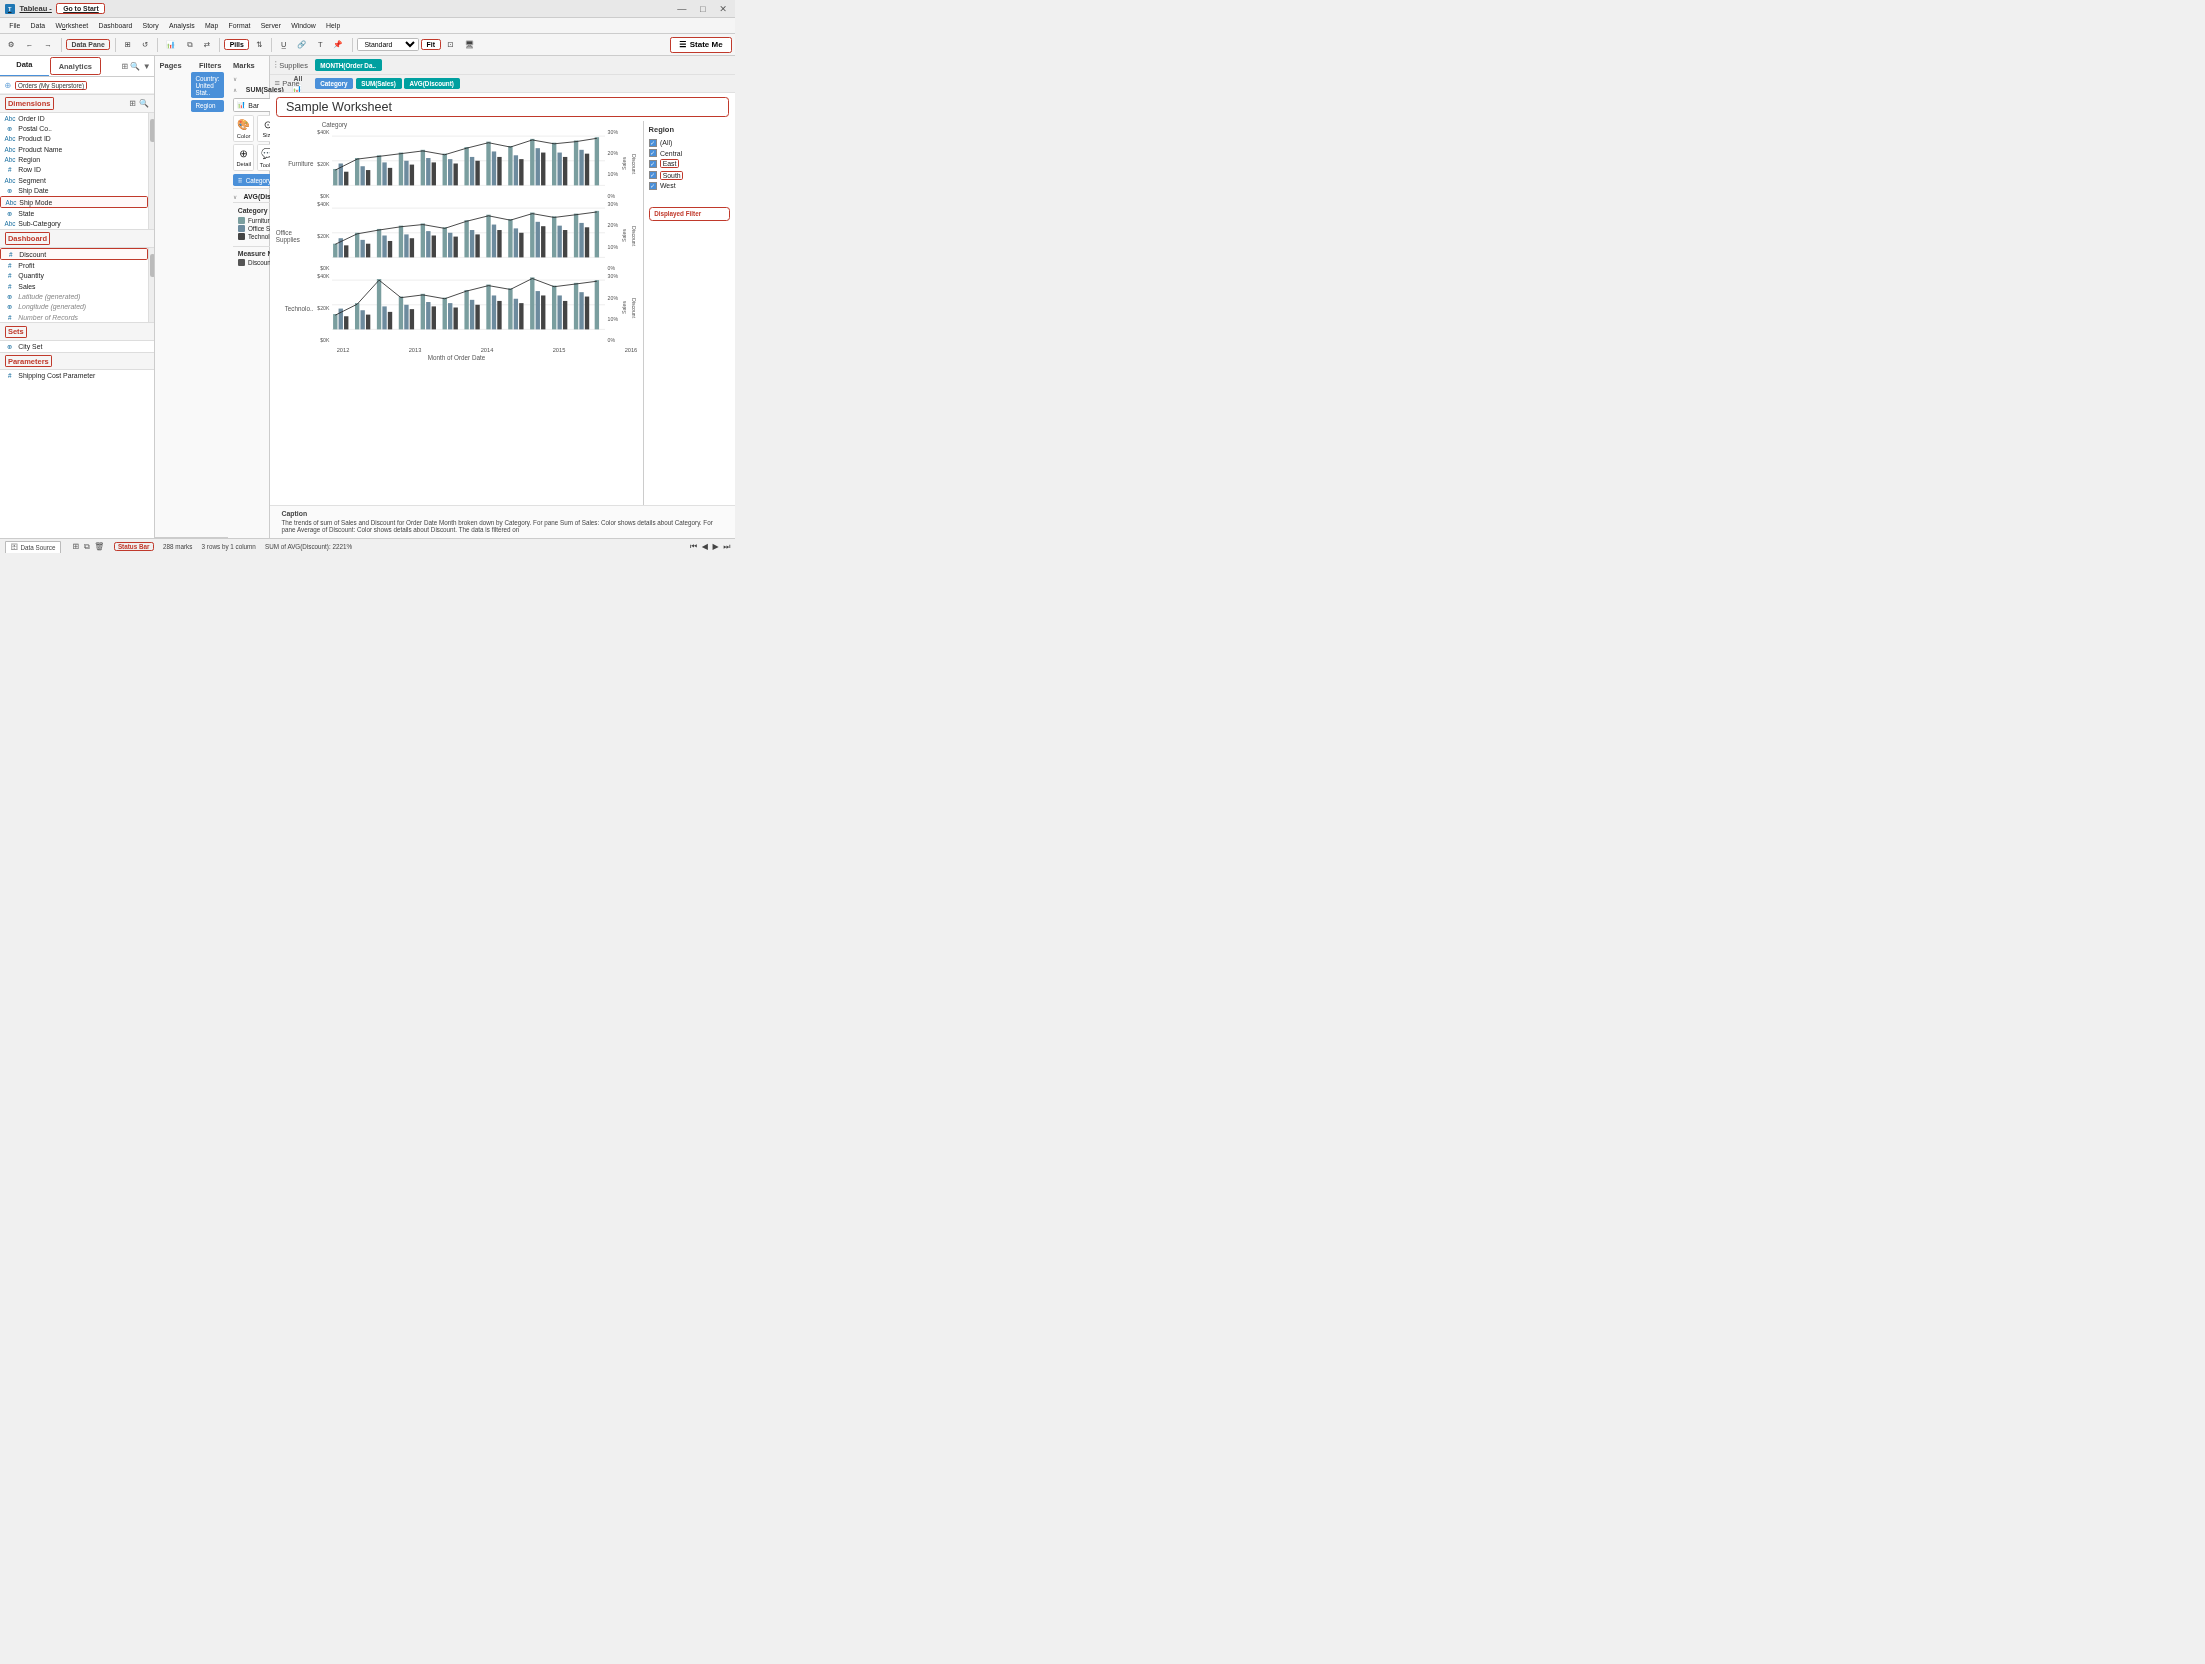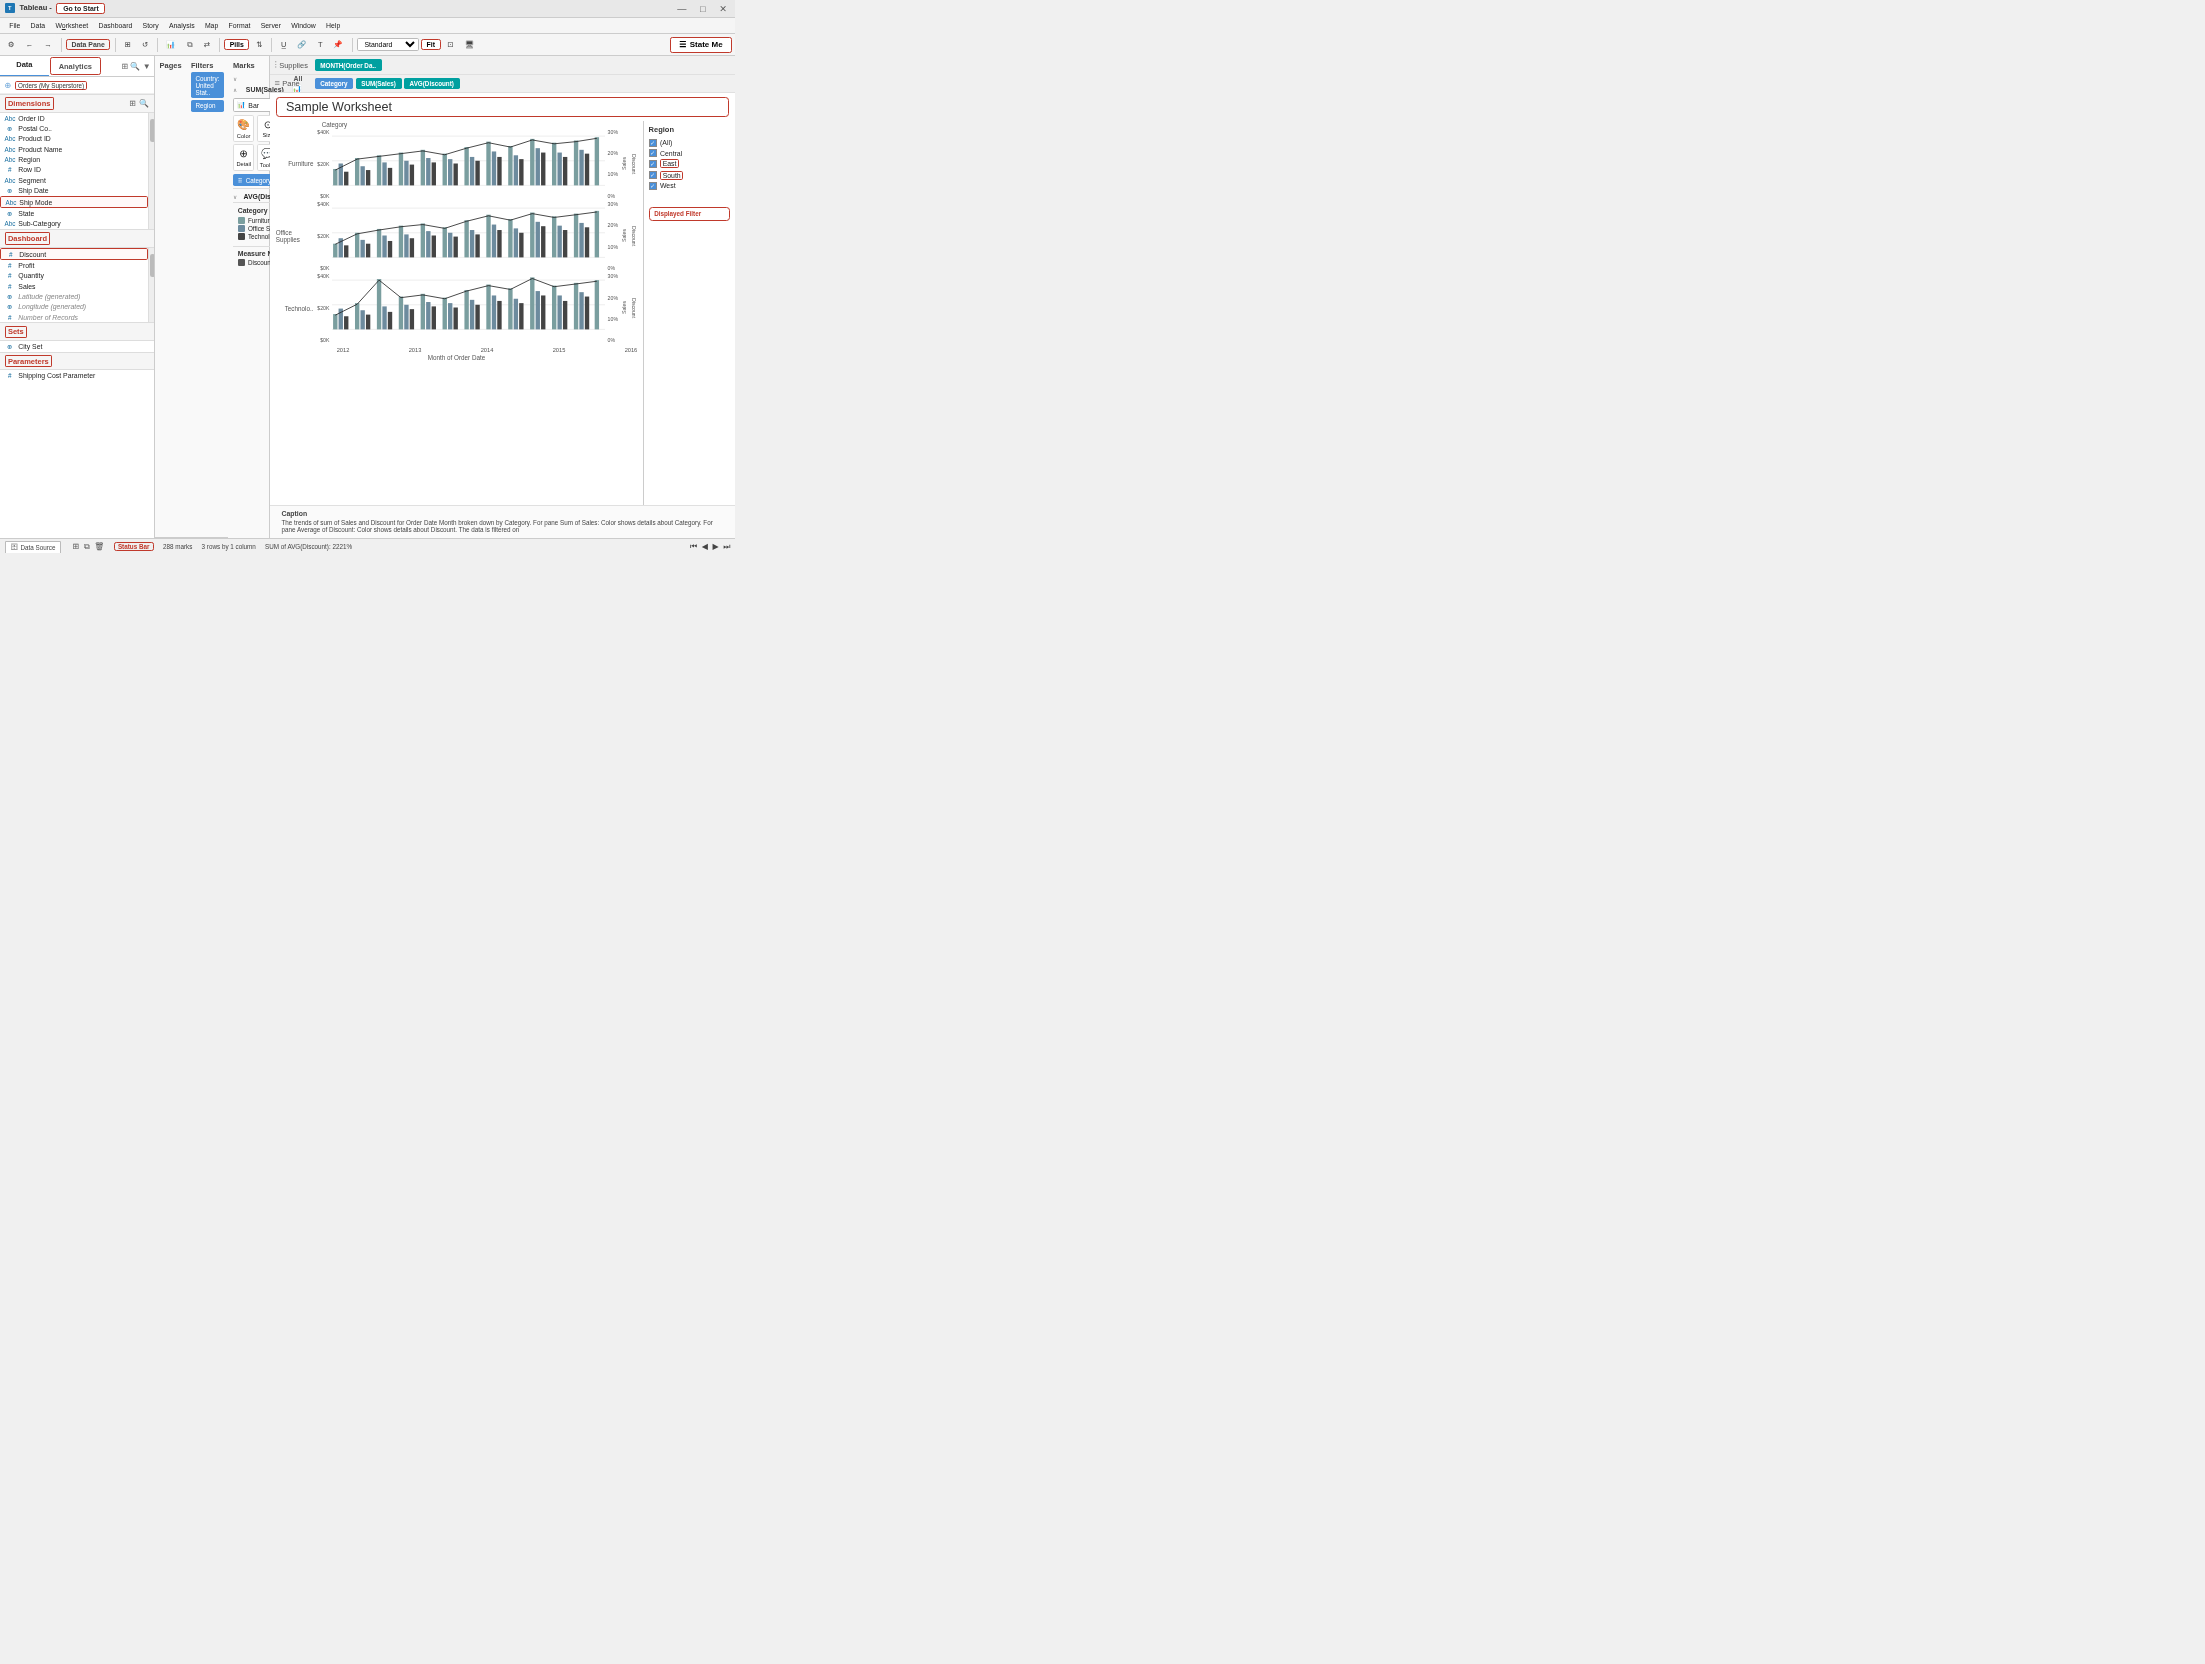--- a/index.html
+++ b/index.html
@@ -1,20 +1,20 @@
 <!DOCTYPE html>
 <html style="font-size:9.2px"><head>
   <meta charset="utf-8">
   <style>
     * { box-sizing: border-box; margin: 0; padding: 0; }
     body { font-family: 'Segoe UI', Arial, sans-serif; font-size: 6.9px; background: #f0f0f0; color: #222; overflow: hidden; width: 735px; height: 555px; }
 
     
     #title-bar { display: flex; align-items: center; justify-content: space-between; background: #e8e8e8; padding: 2.3px 4.6px; border-bottom: 0.6px solid #ccc; height: 18.4px; }
-    #title-bar-left { display: flex; align-items: flex-start; gap: 4.6px; }
+    #title-bar-left { display: flex; align-items: center; gap: 4.6px; text-decoration: underline; }
     #app-icon { width: 10.3px; height: 10.3px; background: #1f77b4; border-radius: 1.1px; display: flex; align-items: center; justify-content: center; color: white; font-size: 5.7px; font-weight: bold; }
     #title-text { font-size: 7.5px; font-weight: 600; color: #333; }
     #go-to-start-btn { border: 1.1px solid #c0392b; border-radius: 2.3px; padding: 1.1px 5.7px; font-size: 6.9px; font-weight: 600; background: white; cursor: pointer; color: #222; }
     #title-bar-right { display: flex; gap: 6.9px; }
     .title-btn { background: none; border: none; cursor: pointer; font-size: 9.2px; color: #555; padding: 1.1px 3.4px; }
 
     
     #menu-bar { display: flex; align-items: center; background: #f5f5f5; border-bottom: 0.6px solid #ccc; height: 16px; padding: 0 4.6px; gap: 1.1px; }
     .menu-item { padding: 1.7px 4.6px; cursor: pointer; font-size: 6.9px; border-radius: 1.1px; }
 
@@ -51,21 +51,21 @@
 
     
     .sets-section { border-top: 0.6px solid #ddd; }
     .params-section { border-top: 0.6px solid #ddd; }
 
     
     #middle-panel { width: 115px; background: #f9f9f9; border-right: 0.6px solid #ccc; display: flex; flex-direction: row; }
     #pages-section { padding: 4.6px; border-bottom: 0.6px solid #ccc; }
     #pages-label { font-size: 7.5px; font-weight: 600; color: #444; margin-bottom: 2.3px; }
     #filters-section { padding: 4.6px; border-bottom: 0.6px solid #ccc; }
-    #filters-label { font-size: 7.5px; font-weight: 600; color: #444; margin-bottom: 2.3px; }
+    #filters-label { font-size: 7.5px; font-weight: 600; color: #444; margin-bottom: 2.3px; margin-left: 8px; }
     .filter-pill { background: #4a90d9; color: white; padding: 2.3px 4.6px; border-radius: 1.7px; font-size: 6.3px; margin-bottom: 2.3px; cursor: pointer; }
     #marks-section { padding: 4.6px; flex: 1; }
     #marks-label { font-size: 7.5px; font-weight: 600; color: #444; margin-bottom: 3.4px; }
     .marks-row { display: flex; align-items: center; justify-content: space-between; padding: 1.7px 0; }
     .marks-sub { font-size: 6.9px; color: #555; font-weight: 600; }
     .marks-sum-label { font-size: 6.9px; font-weight: 700; color: #333; }
     .mark-type-select { display: flex; align-items: center; gap: 2.3px; border: 0.6px solid #bbb; border-radius: 1.7px; padding: 1.7px 3.4px; background: white; font-size: 6.9px; cursor: pointer; width: 100%; margin: 2.3px 0; }
     .mark-buttons { display: grid; grid-template-columns: 1fr 1fr 1fr; gap: 2.3px; margin: 3.4px 0; }
     .mark-btn { display: flex; flex-direction: column; align-items: center; border: 0.6px solid #ddd; border-radius: 1.7px; padding: 2.3px; cursor: pointer; background: white; font-size: 5.7px; gap: 1.1px; }
     .category-pill { background: #4a90d9; color: white; padding: 2.3px 4.6px; border-radius: 1.7px; font-size: 6.3px; display: flex; align-items: center; gap: 3.4px; margin-top: 2.3px; cursor: pointer; }

